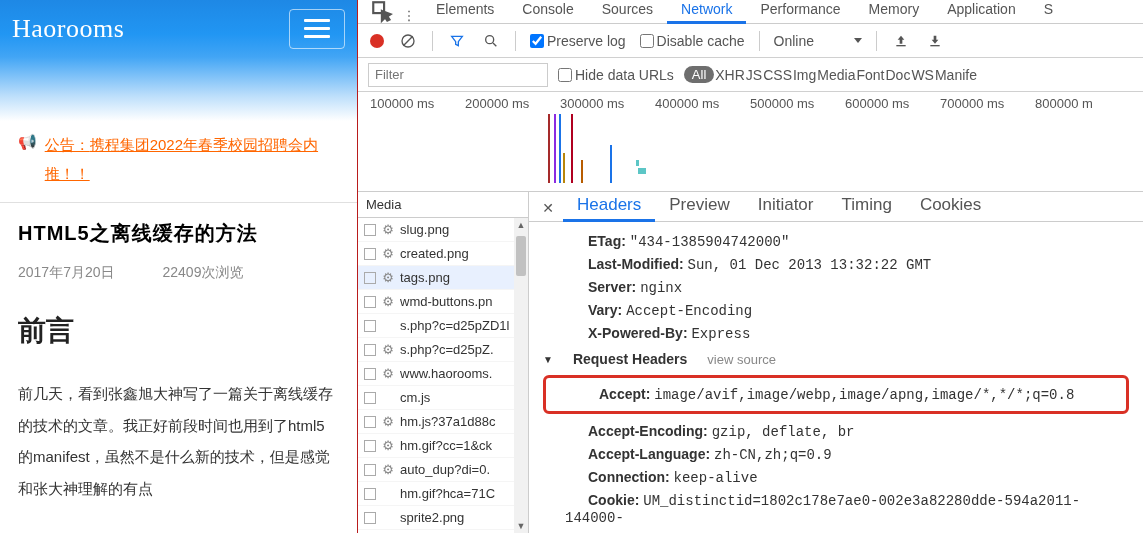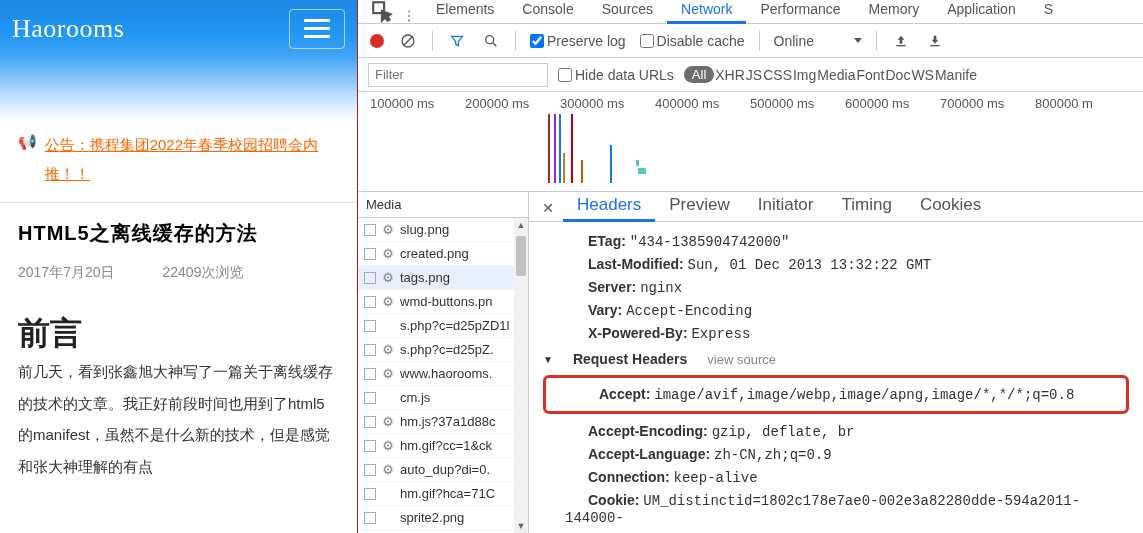--- a/index.html
+++ b/index.html
@@ -11,21 +11,21 @@
 .site-title { color: #fff; font-family: Georgia, serif; font-size: 26px; letter-spacing: .5px; }
 .hamburger { width: 56px; height: 40px; border: 1px solid rgba(255,255,255,.6); border-radius: 4px; display: flex; flex-direction: column; justify-content: center; align-items: center; gap: 5px; cursor: pointer; }
 .hamburger span { width: 26px; height: 3px; background: #fff; border-radius: 1px; }
 .site-gradient { height: 64px; background: linear-gradient(180deg, #42a5f5, #bbdefb 60%, #fff); }
 .notice { display: flex; padding: 10px 18px 0; gap: 8px; border-bottom: 1px solid #e0e0e0; padding-bottom: 14px; margin-bottom: 18px; }
 .notice-icon { color: #1e88e5; font-size: 15px; padding-top: 2px; }
 .notice-text { color: #ff6600; text-decoration: underline; font-size: 15px; line-height: 1.9; }
 .article { padding: 0 18px; }
 .article-title { font-size: 20px; font-weight: 700; color: #000000; line-height: 1.25; margin-bottom: 18px; letter-spacing: 1px; }
 .article-meta { display: flex; gap: 48px; color: #888; font-size: 14px; margin-bottom: 30px; }
-.article-h2 { font-size: 32px; font-weight: 700; color: #222; }
+.article-h2 { font-size: 28px; font-weight: 700; color: #222; margin-bottom: 28px; }
 .article-p { font-size: 15px; color: #333; line-height: 2.1; }
 
 
 .dt { flex: 1; display: flex; flex-direction: column; background: #fff; }
 .dt-tabs { height: 24px; display: flex; align-items: flex-end; gap: 2px; padding-left: 12px; border-bottom: 1px solid #ccc; color: #555; }
 .dt-tabs .arrow-icon { width: 26px; height: 22px; display: flex; align-items: center; justify-content: center; cursor: pointer; }
 .dt-tabs .menu-dots { width: 22px; display: flex; align-items: center; justify-content: center; cursor: pointer; }
 .dt-tab { padding: 4px 14px 6px; font-size: 14px; color: #555; cursor: pointer; }
 .dt-tab.active { color: #1a73e8; border-bottom: 3px solid #1a73e8; margin-bottom: -1px; padding-bottom: 3px; }
 .dt-toolbar { height: 34px; display: flex; align-items: center; gap: 14px; padding: 0 12px; border-bottom: 1px solid #d0d0d0; color: #555; }

